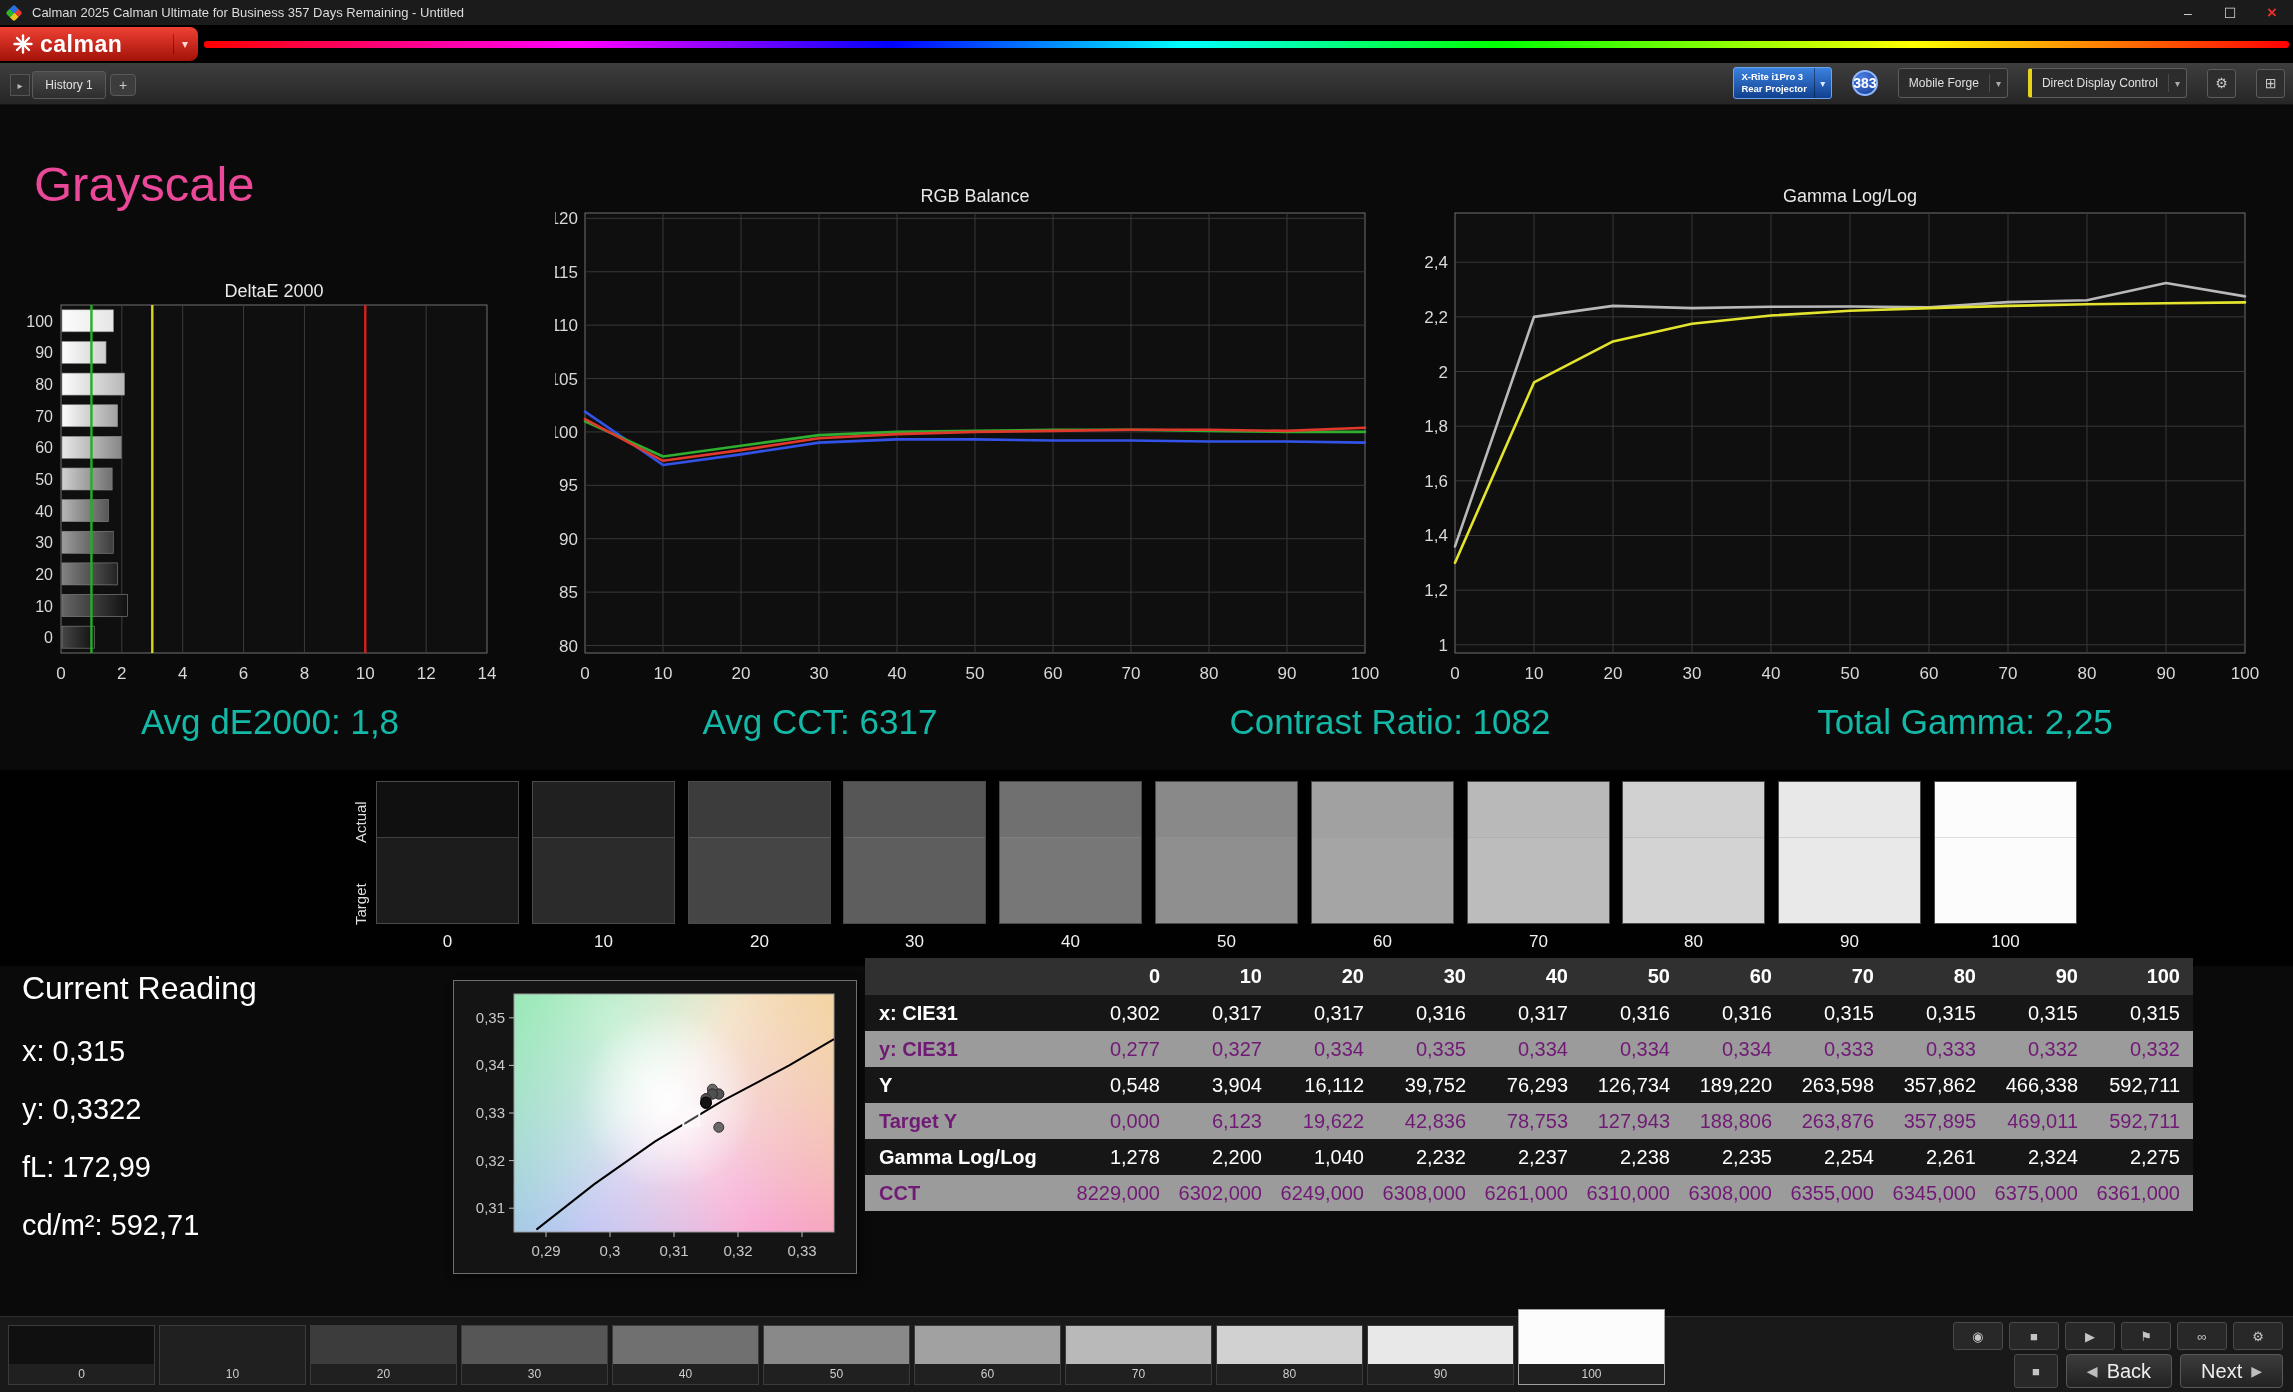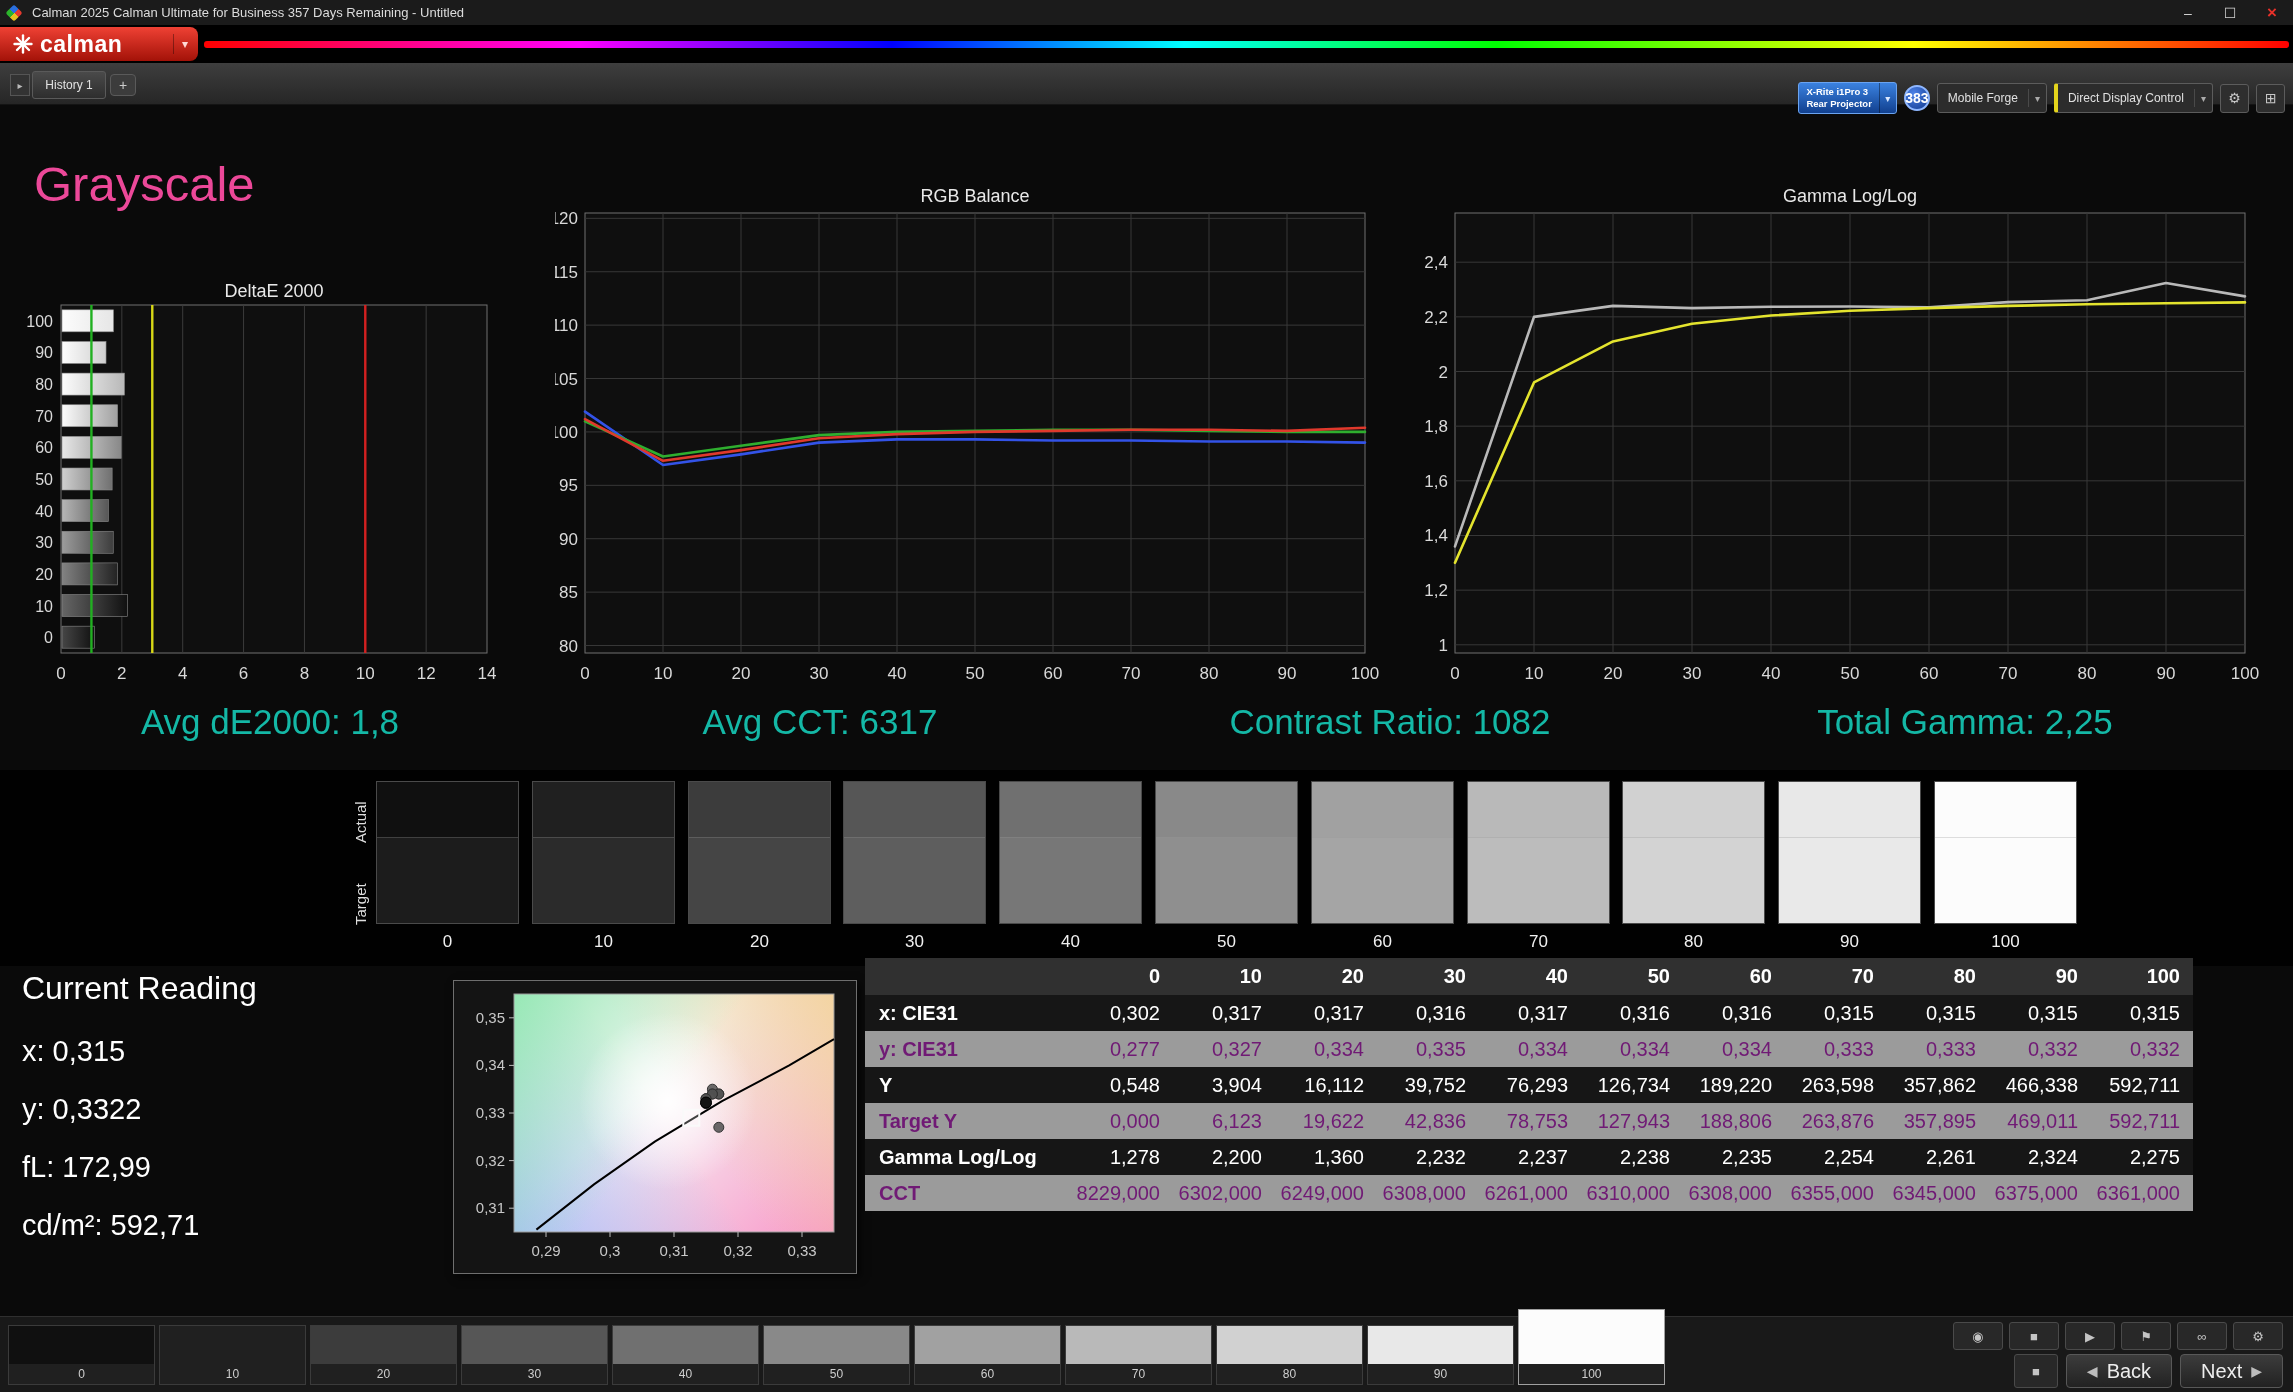--- a/index.html
+++ b/index.html
@@ -18,21 +18,21 @@
   .logo{position:absolute;left:0;top:2px;width:198px;height:34px;background:linear-gradient(180deg,#ef4134,#a31208);border-radius:0 8px 8px 0;display:flex;align-items:center;padding:0 10px 0 12px;box-sizing:border-box;}
   .logo-text{color:#fff;font-size:23px;font-weight:bold;letter-spacing:.5px;margin-left:6px;}
   .logo-arrow{color:#ffd9d6;font-size:12px;margin-left:auto;border-left:1px solid rgba(0,0,0,.35);padding-left:8px;height:20px;display:flex;align-items:center;}
   .rainbow{position:absolute;left:204px;right:4px;top:16px;height:7px;border-radius:3px;background:linear-gradient(90deg,#f00 0%,#f0f 18%,#00f 33%,#0ff 47%,#0f0 62%,#ff0 82%,#f00 100%);}
 
   
   .tabbar{position:absolute;left:0;top:63px;width:100%;height:41px;background:linear-gradient(180deg,#3e3e3e,#262626);border-bottom:1px solid #141414;}
   .hist-prev{position:absolute;left:10px;top:11px;width:18px;height:20px;background:#333;border:1px solid #555;display:flex;align-items:center;justify-content:center;font-size:10px;color:#bbb;}
   .hist-tab{position:absolute;left:32px;top:8px;width:72px;height:26px;background:linear-gradient(180deg,#4a4a4a,#2e2e2e);border:1px solid #5a5a5a;border-radius:3px;display:flex;align-items:center;justify-content:center;font-size:12px;color:#e2e2e2;}
   .add-tab{position:absolute;left:110px;top:11px;width:24px;height:20px;background:#3c3c3c;border:1px solid #5a5a5a;border-radius:4px;display:flex;align-items:center;justify-content:center;font-size:14px;color:#ccc;}
-  .right-cluster{position:absolute;right:8px;top:20px;height:30px;display:flex;align-items:center;gap:7px;}
+  .right-cluster{position:absolute;right:8px;top:5px;height:30px;display:flex;align-items:center;gap:20px;}
   .meter-btn{height:30px;display:flex;align-items:stretch;background:linear-gradient(180deg,#3b82e0,#11408f);border:1px solid #6aa3f0;border-radius:3px;overflow:hidden;}
   .meter-text{padding:3px 7px;font-size:9.5px;font-weight:bold;color:#fff;line-height:1.25;display:flex;flex-direction:column;justify-content:center;}
   .meter-arrow{width:16px;display:flex;align-items:center;justify-content:center;color:#dce9ff;font-size:10px;border-left:1px solid rgba(0,0,0,.4);}
   .badge{width:26px;height:26px;border-radius:50%;background:radial-gradient(circle at 35% 30%,#4d82e8,#123a8f);border:2px solid #8fb7ff;color:#fff;font-size:14px;font-weight:bold;display:flex;align-items:center;justify-content:center;box-sizing:border-box;}
   .dd{height:28px;background:#2c2c2c;border:1px solid #5c5c5c;border-radius:3px;display:flex;align-items:center;padding:0 6px 0 10px;font-size:12px;color:#e0e0e0;gap:10px;}
   .dd .dd-arrow{color:#aaa;font-size:10px;border-left:1px solid #4a4a4a;padding-left:6px;height:18px;display:flex;align-items:center;}
   .dd.yellow{border-left:4px solid #e4d41c;}
   .sq-btn{width:27px;height:27px;background:#2e2e2e;border:1px solid #5c5c5c;border-radius:3px;display:flex;align-items:center;justify-content:center;font-size:14px;color:#c8c8c8;}
 
   
@@ -504,21 +504,21 @@
       <div class="td val">188,806</div>
       <div class="td val">263,876</div>
       <div class="td val">357,895</div>
       <div class="td val">469,011</div>
       <div class="td val">592,711</div>
     </div>
     <div class="tr dark">
       <div class="td lab">Gamma Log/Log</div>
       <div class="td val">1,278</div>
       <div class="td val">2,200</div>
-      <div class="td val">1,360</div>
+      <div class="td val">1,040</div>
       <div class="td val">2,232</div>
       <div class="td val">2,237</div>
       <div class="td val">2,238</div>
       <div class="td val">2,235</div>
       <div class="td val">2,254</div>
       <div class="td val">2,261</div>
       <div class="td val">2,324</div>
       <div class="td val">2,275</div>
     </div>
     <div class="tr light">

